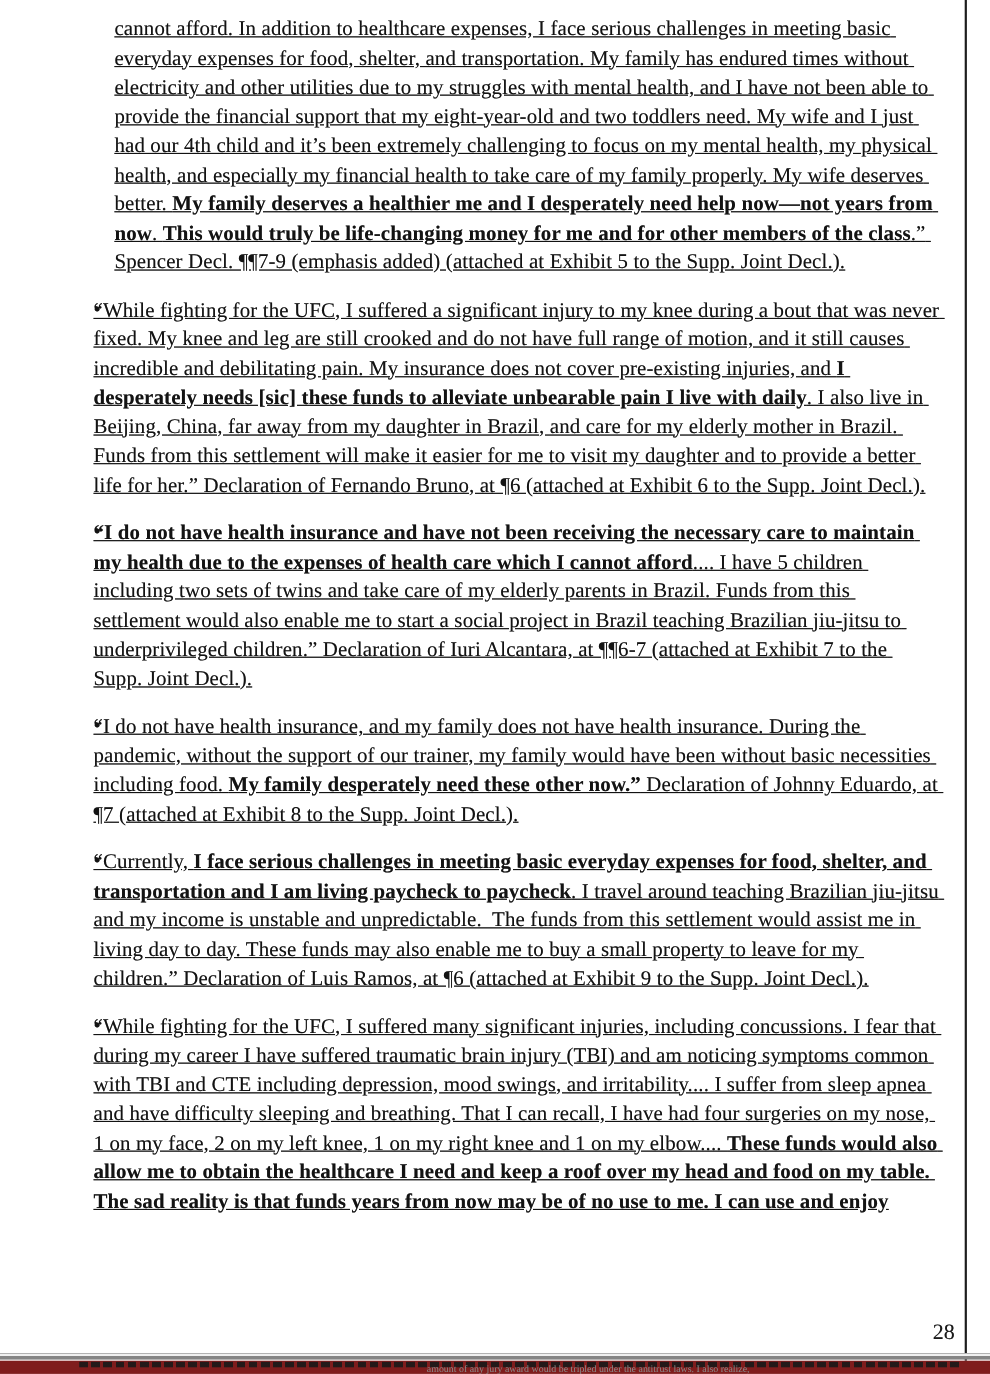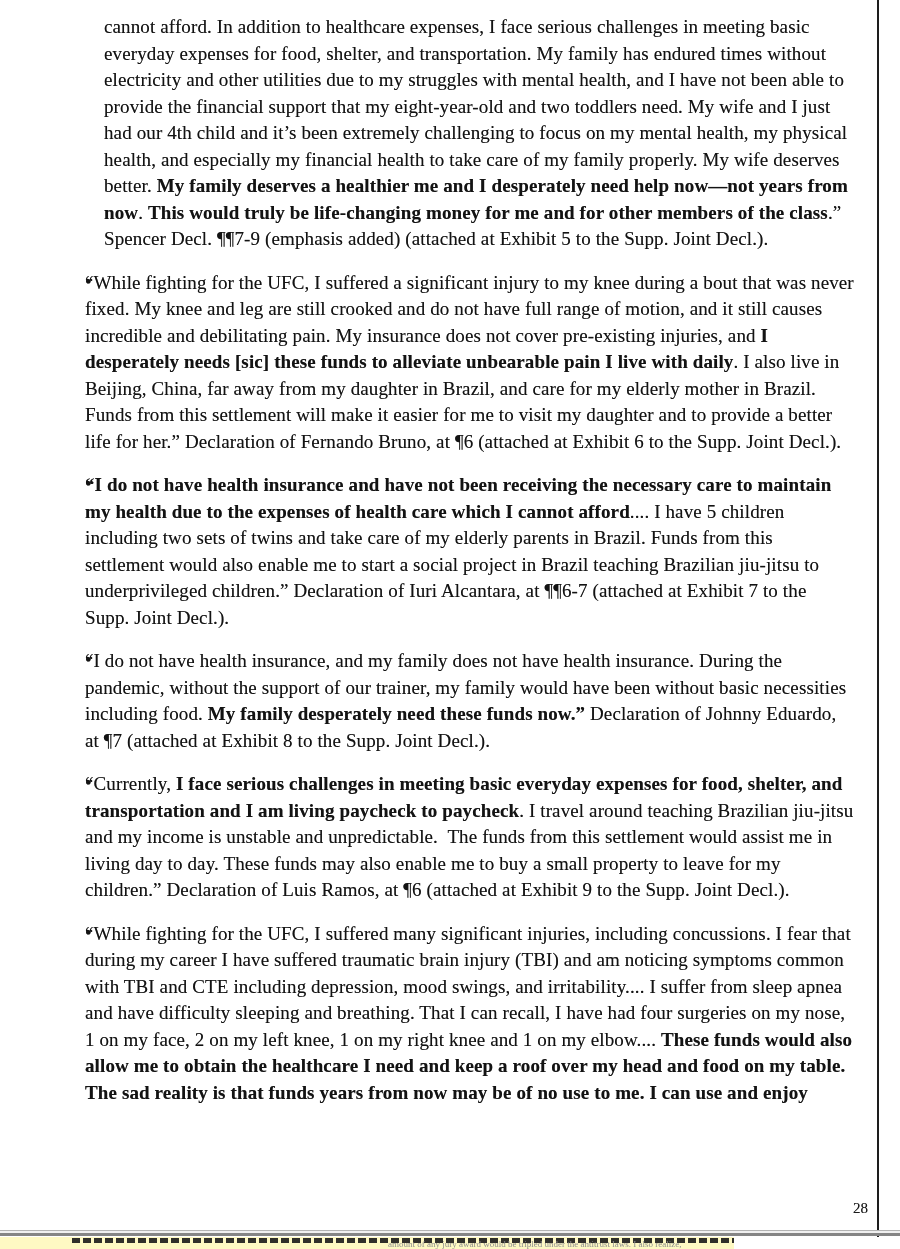--- a/index.html
+++ b/index.html
@@ -24,38 +24,39 @@
   .block {
     font-size: 19px;
     line-height: 26.5px;
     letter-spacing: 0.12px;
     margin: 0 0 17px 0;
     text-shadow: 0 0 0.5px rgba(0,0,0,0.45);
   }
   .btxt {
     white-space: pre-wrap;
     text-align: left;
+    text-decoration: underline;
   }
   .plain-para .btxt { margin-left: 19px; }
   .bullet-item { position: relative; }
   .bullet-item .marker {
     position: absolute;
     left: 0;
     top: -1px;
     font-size: 19px;
   }
   .bullet-item .btxt { }
   b { font-weight: bold; }
   .page-number {
     position: absolute;
     top: 1200px;
     left: 0;
     width: 868px;
     text-align: right;
-    font-size: 15px;
+    font-size: 20px;
     color: #1a1a1a;
     text-shadow: 0 0 0.5px rgba(0,0,0,0.45);
   }
   .page-edge-line {
     position: absolute;
     top: 0;
     left: 877px;
     width: 2px;
     height: 1237px;
     background: #1d1d1d;
@@ -65,23 +66,23 @@
     top: 1230px;
     left: 0;
     width: 900px;
     height: 6px;
     background: linear-gradient(#b3b3b3 0 1px, #f0f0f0 1px 3px, #858585 3px 6px);
   }
   .next-page-band {
     position: absolute;
     top: 1237px;
     left: 0;
-    width: 734px;
+    width: 900px;
     height: 12px;
-    background: #fef9c3;
+    background: #7f1d1d;
     overflow: hidden;
   }
   
   .band-dashes {
     position: absolute;
     top: 1px;
     left: 72px;
     width: 800px;
     height: 5px;
     background: repeating-linear-gradient(90deg, #191919 0 8px, rgba(0,0,0,0) 8px 11px);
@@ -108,21 +109,21 @@
     <div class="block bullet-item">
       <span class="marker">•</span>
       <div class="btxt"><span>“While fighting for the UFC, I suffered a significant injury to my knee during a bout that was never fixed. My knee and leg are still crooked and do not have full range of motion, and it still causes incredible and debilitating pain. My insurance does not cover pre-existing injuries, and </span><b>I desperately needs [sic] these funds to alleviate unbearable pain I live with daily</b><span>. I also live in Beijing, China, far away from my daughter in Brazil, and care for my elderly mother in Brazil. Funds from this settlement will make it easier for me to visit my daughter and to provide a better life for her.” Declaration of Fernando Bruno, at ¶6 (attached at Exhibit 6 to the Supp. Joint Decl.).</span></div>
     </div>
     <div class="block bullet-item">
       <span class="marker">•</span>
       <div class="btxt"><b>“I do not have health insurance and have not been receiving the necessary care to maintain my health due to the expenses of health care which I cannot afford</b><span>.... I have 5 children including two sets of twins and take care of my elderly parents in Brazil. Funds from this settlement would also enable me to start a social project in Brazil teaching Brazilian jiu-jitsu to underprivileged children.” Declaration of Iuri Alcantara, at ¶¶6-7 (attached at Exhibit 7 to the Supp. Joint Decl.).</span></div>
     </div>
     <div class="block bullet-item">
       <span class="marker">•</span>
-      <div class="btxt"><span>“I do not have health insurance, and my family does not have health insurance. During the pandemic, without the support of our trainer, my family would have been without basic necessities including food. </span><b>My family desperately need these funds now.”</b><span> Declaration of Johnny Eduardo, at ¶7 (attached at Exhibit 8 to the Supp. Joint Decl.).</span></div>
+      <div class="btxt"><span>“I do not have health insurance, and my family does not have health insurance. During the pandemic, without the support of our trainer, my family would have been without basic necessities including food. </span><b>My family desperately need these other now.”</b><span> Declaration of Johnny Eduardo, at ¶7 (attached at Exhibit 8 to the Supp. Joint Decl.).</span></div>
     </div>
     <div class="block bullet-item">
       <span class="marker">•</span>
       <div class="btxt"><span>“Currently, </span><b>I face serious challenges in meeting basic everyday expenses for food, shelter, and transportation and I am living paycheck to paycheck</b><span>. I travel around teaching Brazilian jiu-jitsu and my income is unstable and unpredictable.  The funds from this settlement would assist me in living day to day. These funds may also enable me to buy a small property to leave for my children.” Declaration of Luis Ramos, at ¶6 (attached at Exhibit 9 to the Supp. Joint Decl.).</span></div>
     </div>
     <div class="block bullet-item">
       <span class="marker">•</span>
       <div class="btxt"><span>“While fighting for the UFC, I suffered many significant injuries, including concussions. I fear that during my career I have suffered traumatic brain injury (TBI) and am noticing symptoms common with TBI and CTE including depression, mood swings, and irritability.... I suffer from sleep apnea and have difficulty sleeping and breathing. That I can recall, I have had four surgeries on my nose, 1 on my face, 2 on my left knee, 1 on my right knee and 1 on my elbow.... </span><b>These funds would also allow me to obtain the healthcare I need and keep a roof over my head and food on my table. The sad reality is that funds years from now may be of no use to me. I can use and enjoy</b></div>
     </div>
   </div>

